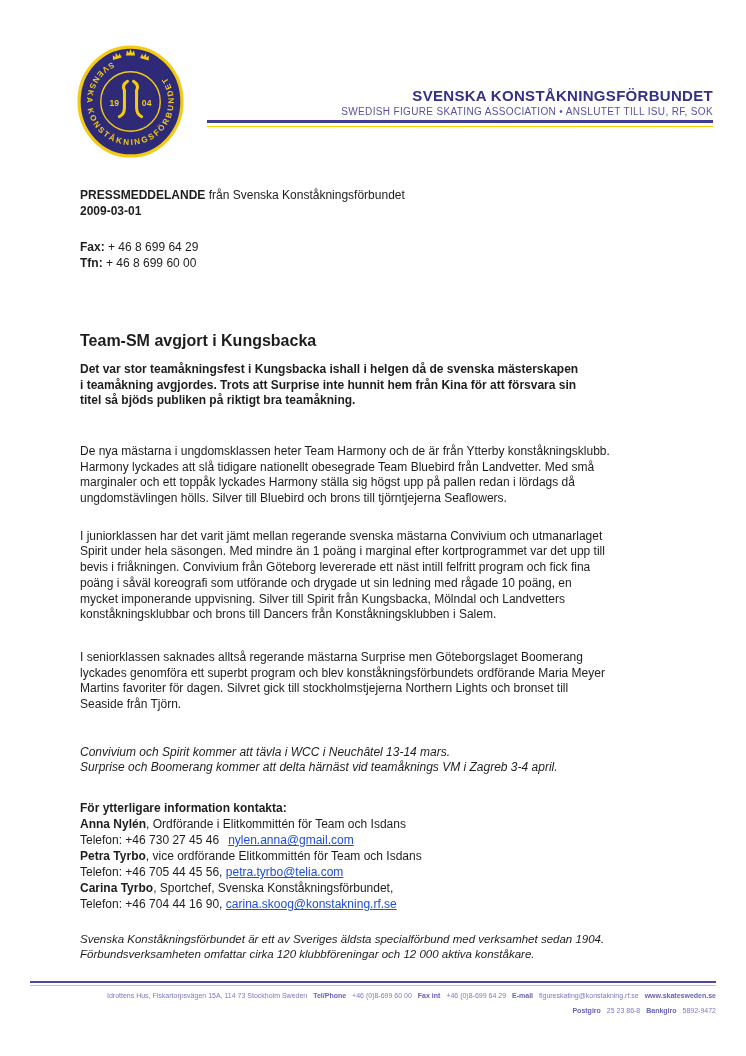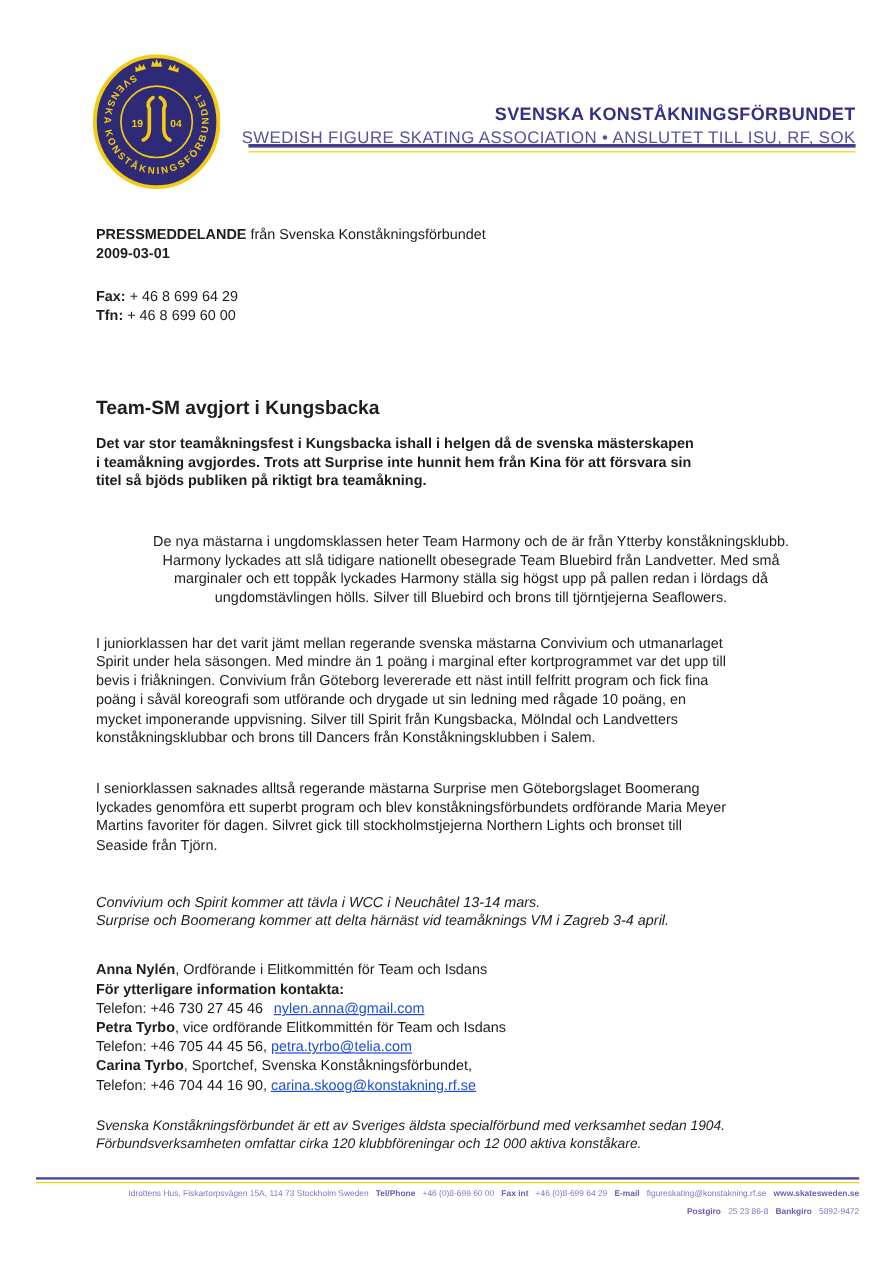--- a/index.html
+++ b/index.html
@@ -3,34 +3,34 @@
 <meta charset="utf-8">
 <style>
   html,body{margin:0;padding:0;background:#ffffff;}
   body{width:746px;height:1056px;position:relative;font-family:"Liberation Sans",sans-serif;color:#1d1d1d;}
   .page{position:absolute;inset:0;width:746px;height:1056px;background:#fff;overflow:hidden;}
 
   
   .logo{position:absolute;left:77px;top:45px;width:107px;height:113px;}
   .header-right{position:absolute;right:33px;top:87px;text-align:right;}
   .org-name{color:#34308a;font-weight:bold;font-size:15px;letter-spacing:.3px;white-space:nowrap;}
-  .org-sub{color:#56529e;font-size:14px;letter-spacing:.35px;margin-top:2px;white-space:nowrap;}
+  .org-sub{color:#56529e;font-size:10px;letter-spacing:.35px;margin-top:2px;white-space:nowrap;}
   .header-rules{position:absolute;left:207px;width:506px;top:120px;}
   .rule-purple{height:2.5px;background:#443e8e;}
   .rule-yellow{height:1.8px;background:#f0d400;margin-top:3px;}
 
   
   .content{position:absolute;left:80px;top:188px;width:625px;font-size:12px;line-height:15.7px;}
   .pre{white-space:pre-line;}
   .meta-line{white-space:pre-wrap;}
   .fax-block{margin-top:21px;}
   b{font-weight:bold;}
   .title{font-size:16px;font-weight:bold;margin:59px 0 0 0;line-height:19px;}
   .lead{font-weight:bold;margin-top:12px;}
-  .para1{margin-top:35px;text-align:center;}
+  .para1{margin-top:35px;}
   .para2{margin-top:22px;}
   .para3{margin-top:27px;}
   .notes{margin-top:32px;font-style:italic;}
   .contacts{margin-top:24px;line-height:16px;}
   .email-link{color:#1d4ed8;text-decoration:underline;}
   .gap-left{margin-left:9px;}
   .about{margin-top:20px;font-style:italic;font-size:11.5px;line-height:15px;}
 
   
   .footer{position:absolute;left:30px;width:686px;top:981px;}
@@ -100,23 +100,23 @@
 konståkningsklubbar och brons till Dancers från Konståkningsklubben i Salem.</div>
     <div class="para3 pre">I seniorklassen saknades alltså regerande mästarna Surprise men Göteborgslaget Boomerang
 lyckades genomföra ett superbt program och blev konståkningsförbundets ordförande Maria Meyer
 Martins favoriter för dagen. Silvret gick till stockholmstjejerna Northern Lights och bronset till
 Seaside från Tjörn.</div>
 
     <div class="notes pre">Convivium och Spirit kommer att tävla i WCC i Neuchâtel 13-14 mars.
 Surprise och Boomerang kommer att delta härnäst vid teamåknings VM i Zagreb 3-4 april.</div>
 
     <div class="contacts">
+      <div><b>För ytterligare information kontakta:</b></div>
+
       <div><b>Anna Nylén</b><span>, Ordförande i Elitkommittén för Team och Isdans</span></div>
-
-      <div><b>För ytterligare information kontakta:</b></div>
       <div><span>Telefon: +46 730 27 45 46</span><a href="#" class="email-link gap-left">nylen.anna@gmail.com</a></div>
 
       <div><b>Petra Tyrbo</b><span>, vice ordförande Elitkommittén för Team och Isdans</span></div>
       <div class="meta-line"><span>Telefon: +46 705 44 45 56, </span><a href="#" class="email-link">petra.tyrbo@telia.com</a></div>
 
       <div><b>Carina Tyrbo</b><span>, Sportchef, Svenska Konståkningsförbundet,</span></div>
       <div class="meta-line"><span>Telefon: +46 704 44 16 90, </span><a href="#" class="email-link">carina.skoog@konstakning.rf.se</a></div>
     </div>
 
     <div class="about pre">Svenska Konståkningsförbundet är ett av Sveriges äldsta specialförbund med verksamhet sedan 1904.

